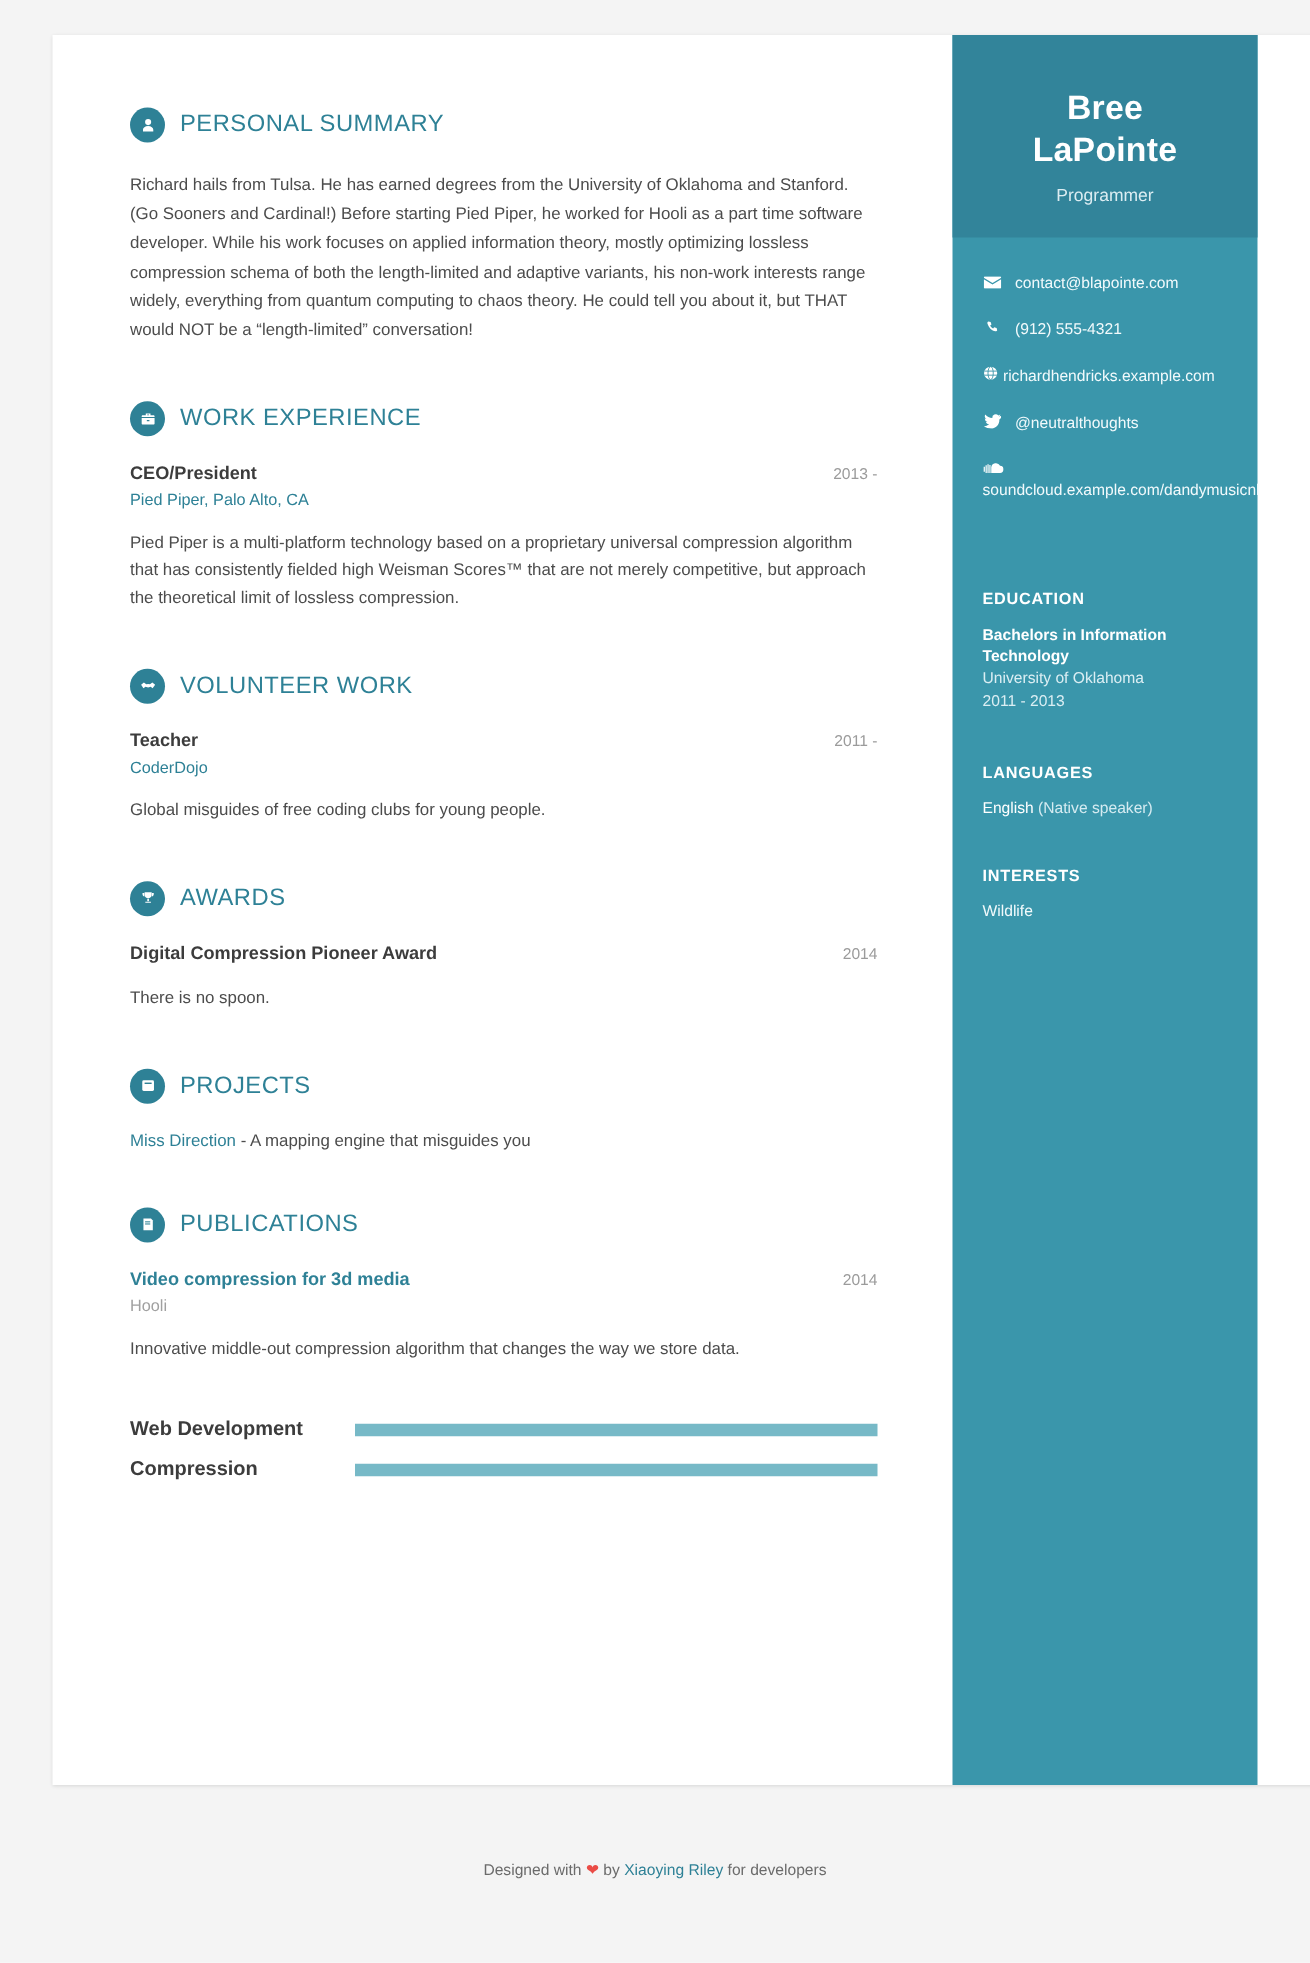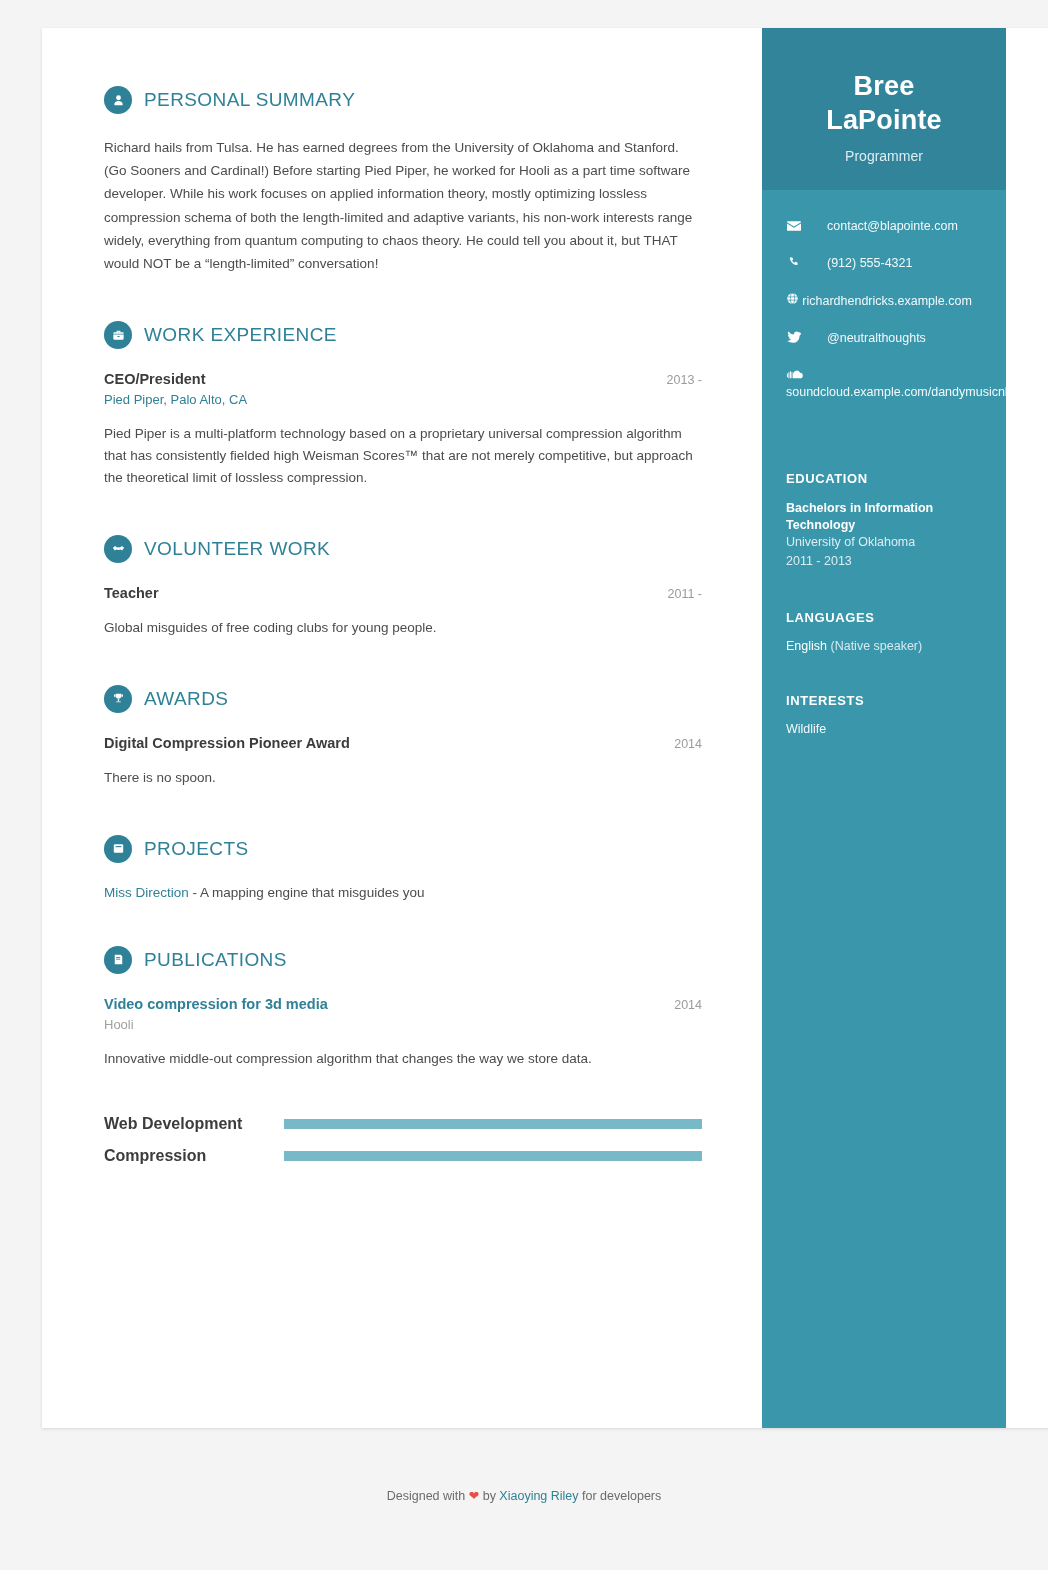--- a/index.html
+++ b/index.html
@@ -144,21 +144,21 @@
     margin-top: 10px;
     font-size: 14px;
     color: #dcedf2;
     font-weight: 400;
   }
   .sb-contact {
     padding: 28px 22px 10px 24px;
   }
   .sb-ci {
     display: flex;
-    gap: 25px;
+    gap: 10px;
     align-items: flex-start;
     margin-bottom: 20px;
     font-size: 12.5px;
     color: #f2fafc;
     line-height: 1.35;
   }
   .sb-ci .gl {
     width: 16px;
     flex: 0 0 16px;
     text-align: center;
@@ -260,20 +260,21 @@
               <path d="M2 7.2l2.4-1.8 2 1.4 1.6-.1 1.6.1 2-1.4L14 7.2l-2.2 3-1.6-1.2-2.2.6-2.2-.6L4 10.2 2 7.2z"></path>
             </svg>
         </span>
         <span class="sec-title">VOLUNTEER WORK</span>
       </div>
       <div class="entry">
         <div class="entry-row">
           <span class="entry-title">Teacher</span>
           <span class="entry-date">2011 -</span>
         </div>
+        <div class="entry-sub">CoderDojo</div>
         <div class="entry-desc">Global misguides of free coding clubs for young people.</div>
       </div>
     </div>
 
     <div class="section">
       <div class="sec-head">
         <span class="sec-icon">
           <svg width="15" height="15" viewBox="0 0 16 16" fill="#ffffff">
               <path d="M5 3h6v2.2c0 1.7-1.3 3-3 3s-3-1.3-3-3V3z"></path>
               <path d="M7.3 8.6h1.4v2.1H7.3z"></path>

